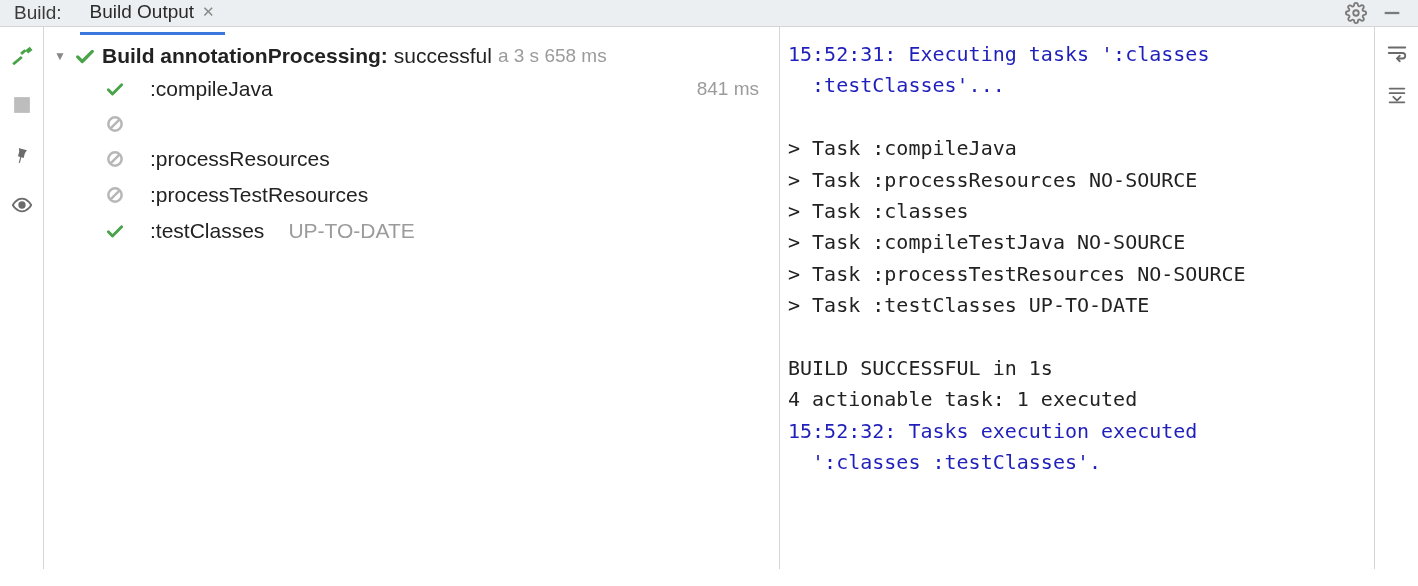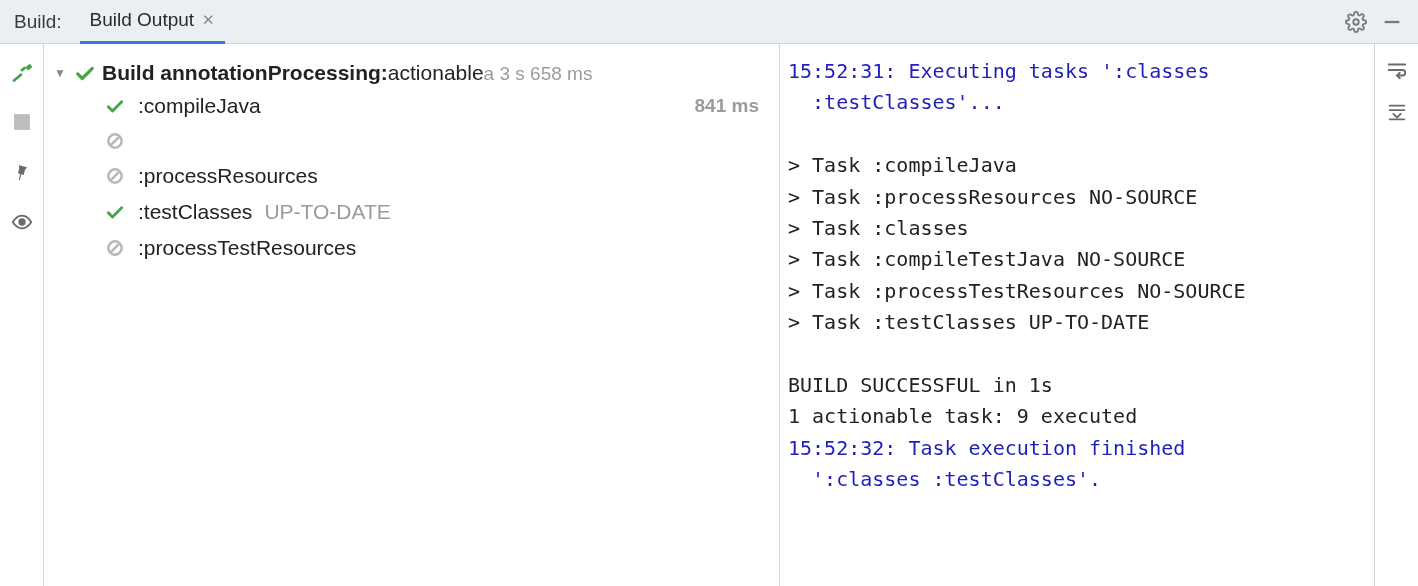--- a/index.html
+++ b/index.html
@@ -7,21 +7,21 @@
       font-family: -apple-system, BlinkMacSystemFont, "Segoe UI", Arial, sans-serif;
       font-size: 17px;
       background: #fff;
       width: 1418px;
       height: 586px;
       overflow: hidden;
       color: #222;
     }
 
     .header {
-      height: 44px;
+      height: 27px;
       background: #eceff1;
       border-bottom: 1px solid #d3d6d8;
       display: flex;
       align-items: center;
       padding-left: 14px;
     }
     .header-title {
       font-size: 19px;
       color: #3a3a3a;
       margin-right: 18px;
@@ -92,42 +92,43 @@
       padding: 3px 6px;
     }
     .tree-root .expand-arrow {
       color: #888;
       font-size: 12px;
       width: 14px;
       cursor: pointer;
     }
     .tree-root-title {
       display: flex;
-      align-items: flex-end;
+      align-items: center;
+      gap: 6px;
       flex: 1;
     }
     .tree-root-title .bold {
       font-weight: 600;
     }
     .tree-root-title .ago {
       color: #9b9b9b;
       font-size: 19px;
     }
     .tree-children {
       margin-left: 56px;
     }
     .tree-item {
       display: flex;
       align-items: center;
-      gap: 12px;
+      gap: 24px;
       padding: 6px 10px 6px 0;
     }
     .tree-item .itname { color: #222; }
     .tree-item .extra { color: #9b9b9b; }
-    .tree-item .time { color: #9b9b9b; margin-left: auto; font-size: 19px; padding-right: 6px; font-weight: bold;}
+    .tree-item .time { color: #9b9b9b; margin-left: auto; font-size: 19px; padding-right: 6px;}
     .status-icon { width: 22px; height: 22px; display:flex; align-items:center; justify-content:center; }
 
     .console-panel {
       flex: 1;
       display: flex;
       overflow: hidden;
     }
     .console-text {
       flex: 1;
       font-family: "SF Mono", "Menlo", "Consolas", monospace;
@@ -204,21 +205,21 @@
   <div class="tree-panel">
     <div class="tree-root">
       <span class="expand-arrow">▼</span>
       <span class="status-icon">
         <svg width="22" height="22" viewBox="0 0 24 24" fill="none" stroke="#49a349" stroke-width="3.5" stroke-linecap="round" stroke-linejoin="round">
             <polyline points="4 13 9 18 20 7"></polyline>
           </svg>
       </span>
       <span class="tree-root-title">
         <span class="bold">Build annotationProcessing:</span>
-        <span>actionable</span>
+        <span>successful</span>
         <span class="ago">a 3 s 658 ms</span>
       </span>
     </div>
     <div class="tree-children">
 
       <div class="tree-item">
         <span class="status-icon">
           <svg width="20" height="20" viewBox="0 0 24 24" fill="none" stroke="#49a349" stroke-width="3.5" stroke-linecap="round" stroke-linejoin="round">
               <polyline points="4 13 9 18 20 7"></polyline>
             </svg>
@@ -242,55 +243,55 @@
           <svg width="20" height="20" viewBox="0 0 24 24" fill="none" stroke="#b7b7b7" stroke-width="3">
               <circle cx="12" cy="12" r="8"></circle>
               <line x1="7" y1="17" x2="17" y2="7"></line>
             </svg>
         </span>
         <span class="itname">:processResources</span>
       </div>
 
       <div class="tree-item">
         <span class="status-icon">
-          <svg width="20" height="20" viewBox="0 0 24 24" fill="none" stroke="#49a349" stroke-width="3.5" stroke-linecap="round" stroke-linejoin="round">
-              <polyline points="4 13 9 18 20 7"></polyline>
-            </svg>
-        </span>
-        <span class="itname">:testClasses</span>
-        <span class="extra">UP-TO-DATE</span>
-      </div>
-
-      <div class="tree-item">
-        <span class="status-icon">
           <svg width="20" height="20" viewBox="0 0 24 24" fill="none" stroke="#b7b7b7" stroke-width="3">
               <circle cx="12" cy="12" r="8"></circle>
               <line x1="7" y1="17" x2="17" y2="7"></line>
             </svg>
         </span>
         <span class="itname">:processTestResources</span>
+      </div>
+
+      <div class="tree-item">
+        <span class="status-icon">
+          <svg width="20" height="20" viewBox="0 0 24 24" fill="none" stroke="#49a349" stroke-width="3.5" stroke-linecap="round" stroke-linejoin="round">
+              <polyline points="4 13 9 18 20 7"></polyline>
+            </svg>
+        </span>
+        <span class="itname">:testClasses</span>
+        <span class="extra">UP-TO-DATE</span>
       </div>
 
     </div>
   </div>
 
   <div class="console-panel">
     <div class="console-text"><span class="ts">15:52:31: Executing tasks ':classes</span>
 <span class="ts">  :testClasses'...</span>
 <span></span>
 <span>&gt; Task :compileJava</span>
 <span>&gt; Task :processResources NO-SOURCE</span>
 <span>&gt; Task :classes</span>
 <span>&gt; Task :compileTestJava NO-SOURCE</span>
 <span>&gt; Task :processTestResources NO-SOURCE</span>
 <span>&gt; Task :testClasses UP-TO-DATE</span>
 <span></span>
 <span>BUILD SUCCESSFUL in 1s</span>
-<span>1 actionable task: 9 executed</span>
-<span class="ts">15:52:32: Task execution finished</span>
+<span>4 actionable task: 1 executed</span>
+<span class="ts">15:52:32: Tasks execution executed</span>
 <span class="ts">  ':classes :testClasses'.</span></div>
 
     <div class="right-toolbar">
       <div class="tool-btn">
         <svg width="22" height="22" viewBox="0 0 24 24" fill="none" stroke="#6b6b6b" stroke-width="2" stroke-linecap="round">
           <line x1="3" y1="6" x2="21" y2="6"></line>
           <path d="M3 12 H18 a3 3 0 0 1 0 6 H13"></path>
           <polyline points="15 15 12 18 15 21" fill="none"></polyline>
         </svg>
       </div>

